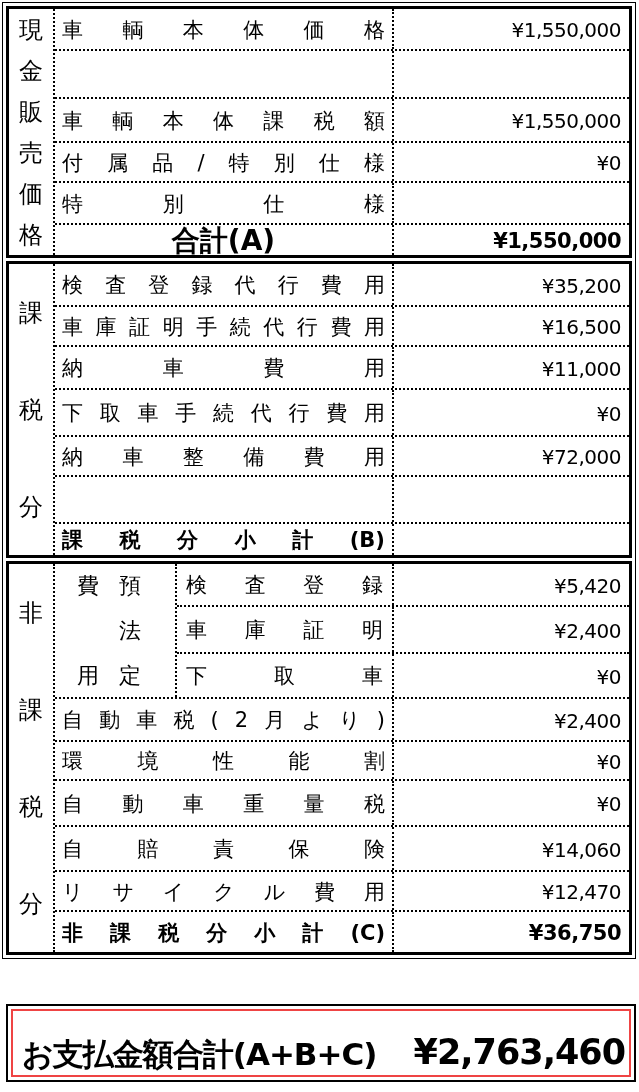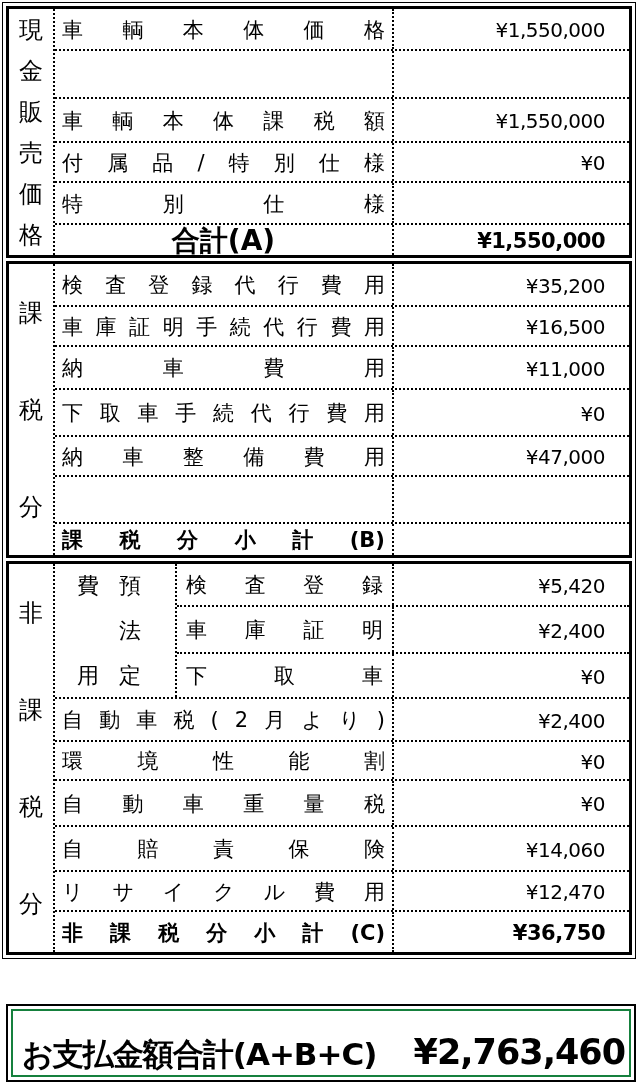--- a/index.html
+++ b/index.html
@@ -52,21 +52,21 @@
     font-weight: 500;
     line-height: 1;
     white-space: nowrap;
   }
   .lbl.center { justify-content: center; font-weight: 800; font-size: 28px; }
   .val {
     flex: 1;
     display: flex;
     align-items: center;
     justify-content: flex-end;
-    padding: 2px 24px 0 2px;
+    padding: 2px 8px 0 2px;
     font-size: 20px;
     letter-spacing: -0.5px;
     line-height: 1;
   }
   .row.total .lbl { font-weight: 800; }
   .row.total .val { font-weight: 700; font-size: 21px; }
 
   
   .subgrid { display: flex; border-bottom: 2px dotted #000; }
   .group-cell {
@@ -101,21 +101,21 @@
     white-space: nowrap;
   }
 
   
   .total-outer {
     margin: 45px 3px 0 6px;
     border: 2px solid #000;
     padding: 3px;
   }
   .total-inner {
-    border: 2px solid #15803d;
+    border: 2px solid #ef4444;
     height: 68px;
     display: flex;
     align-items: flex-end;
     padding: 4px 4px 5px 9px;
   }
   .total-label {
     font-size: 31px;
     font-weight: 600;
     line-height: 1;
     letter-spacing: -1px;
@@ -262,21 +262,21 @@
         </div>
         <div class="row bdr" style="height:40px">
           <div class="lbl spread">
               <span>納</span>
               <span>車</span>
               <span>整</span>
               <span>備</span>
               <span>費</span>
               <span>用</span>
             </div>
-          <div class="val">¥47,000</div>
+          <div class="val">¥72,000</div>
         </div>
         <div class="row bdr" style="height:47px">
           <div class="lbl"></div>
           <div class="val"></div>
         </div>
         <div class="row total" style="height:31px">
           <div class="lbl spread">
               <span>課</span>
               <span>税</span>
               <span>分</span>

